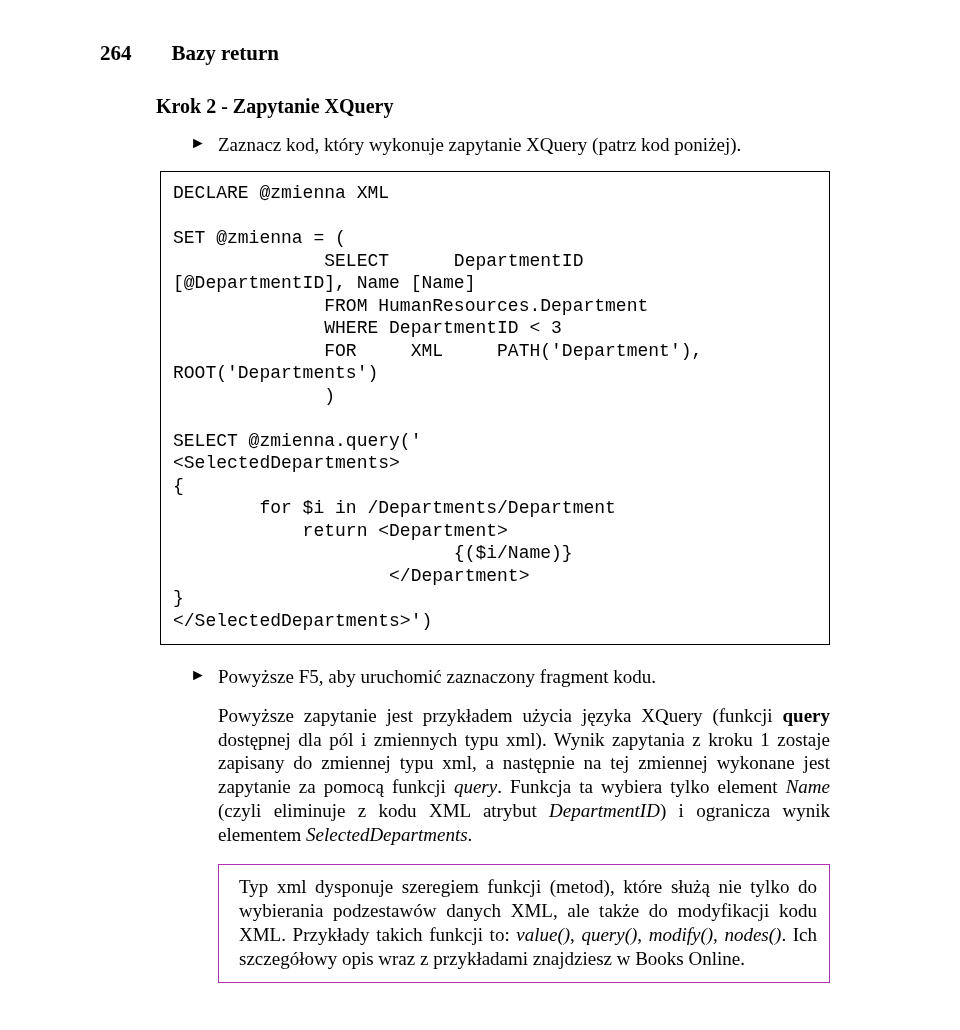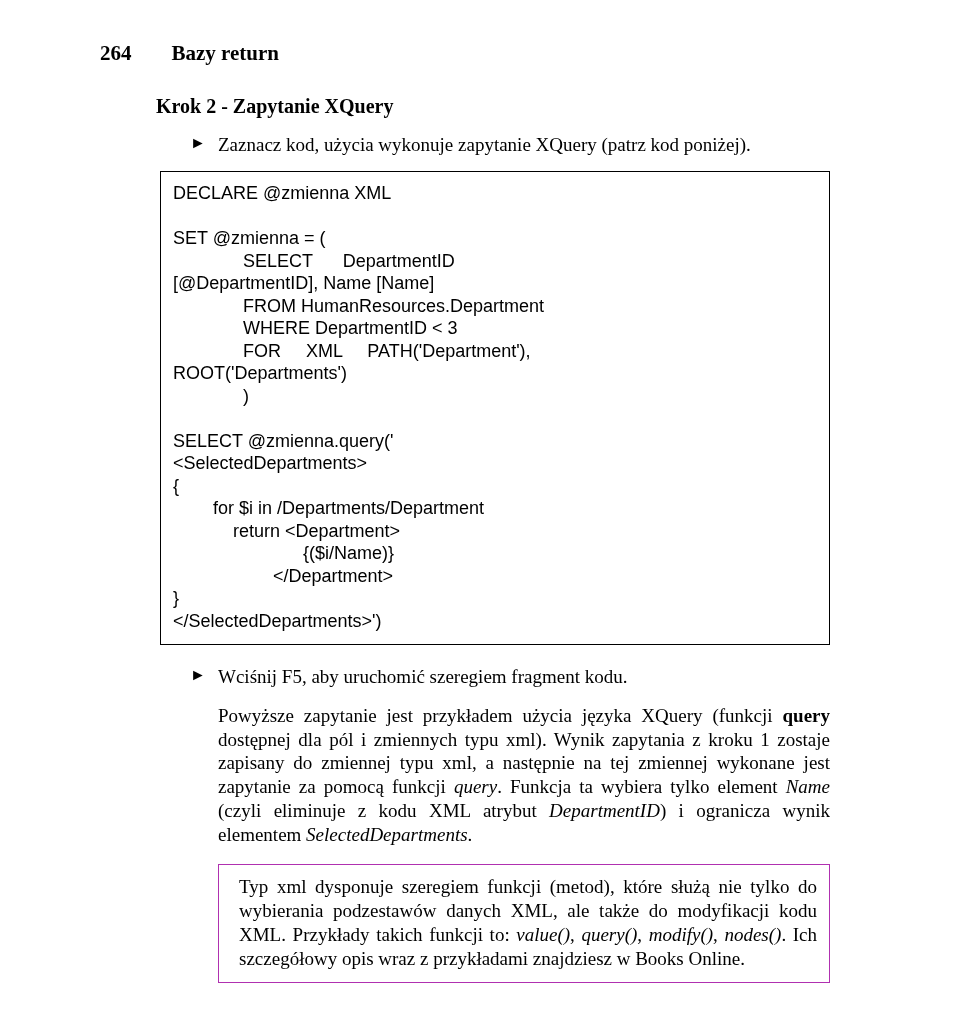--- a/index.html
+++ b/index.html
@@ -48,21 +48,21 @@
     content: "►";
     position: absolute;
     left: 0;
     top: 0;
     font-size: 16px;
   }
   .code-box {
     border: 1px solid #000;
     margin: 6px 30px 20px 60px;
     padding: 10px 12px 12px 12px;
-    font-family: Liberation Sans, sans-serif;
+    font-family: Liberation Mono, monospace;
     font-size: 18px;
     line-height: 1.25;
     white-space: pre;
   }
   .para {
     margin: 15px 30px 18px 118px;
     text-align: justify;
   }
   .italic { font-style: italic; }
   .bold { font-weight: bold; }
@@ -77,21 +77,21 @@
 <body>
 
 <div class="header">
   <span class="page-number">264</span>
   <span class="book-section">Bazy return</span>
 </div>
 
 <div class="step-title">Krok 2 - Zapytanie XQuery</div>
 
 <ul class="bullets">
-  <li>Zaznacz kod, użycia wykonuje zapytanie XQuery (patrz kod poniżej).</li>
+  <li>Zaznacz kod, który wykonuje zapytanie XQuery (patrz kod poniżej).</li>
 </ul>
 
 <div class="code-box">DECLARE @zmienna XML
 
 SET @zmienna = (
               SELECT      DepartmentID
 [@DepartmentID], Name [Name]
               FROM HumanResources.Department
               WHERE DepartmentID &lt; 3
               FOR     XML     PATH('Department'),
@@ -102,21 +102,21 @@
 &lt;SelectedDepartments&gt;
 {
         for $i in /Departments/Department
             return &lt;Department&gt;
                           {($i/Name)}
                     &lt;/Department&gt;
 }
 &lt;/SelectedDepartments&gt;')</div>
 
 <ul class="bullets">
-  <li>Wciśnij F5, aby uruchomić szeregiem fragment kodu.</li>
+  <li>Powyższe F5, aby uruchomić zaznaczony fragment kodu.</li>
 </ul>
 
 <div class="para">
   <span>Powyższe zapytanie jest przykładem użycia języka XQuery (funkcji </span><span class="bold">query</span><span> dostępnej dla pól i zmiennych typu xml). Wynik zapytania z kroku 1 zostaje zapisany do zmiennej typu xml, a następnie na tej zmiennej wykonane jest zapytanie za pomocą funkcji </span><span class="italic">query</span><span>. Funkcja ta wybiera tylko element </span><span class="italic">Name</span><span> (czyli eliminuje z kodu XML atrybut </span><span class="italic">DepartmentID</span><span>) i ogranicza wynik elementem </span><span class="italic">SelectedDepartments</span><span>.</span>
 </div>
 
 <div class="tip-box">
   <span>Typ xml dysponuje szeregiem funkcji (metod), które służą nie tylko do wybierania podzestawów danych XML, ale także do modyfikacji kodu XML. Przykłady takich funkcji to: </span><span class="italic">value()</span><span>, </span><span class="italic">query()</span><span>, </span><span class="italic">modify()</span><span>, </span><span class="italic">nodes()</span><span>. Ich szczegółowy opis wraz z przykładami znajdziesz w Books Online.</span>
 </div>
 

